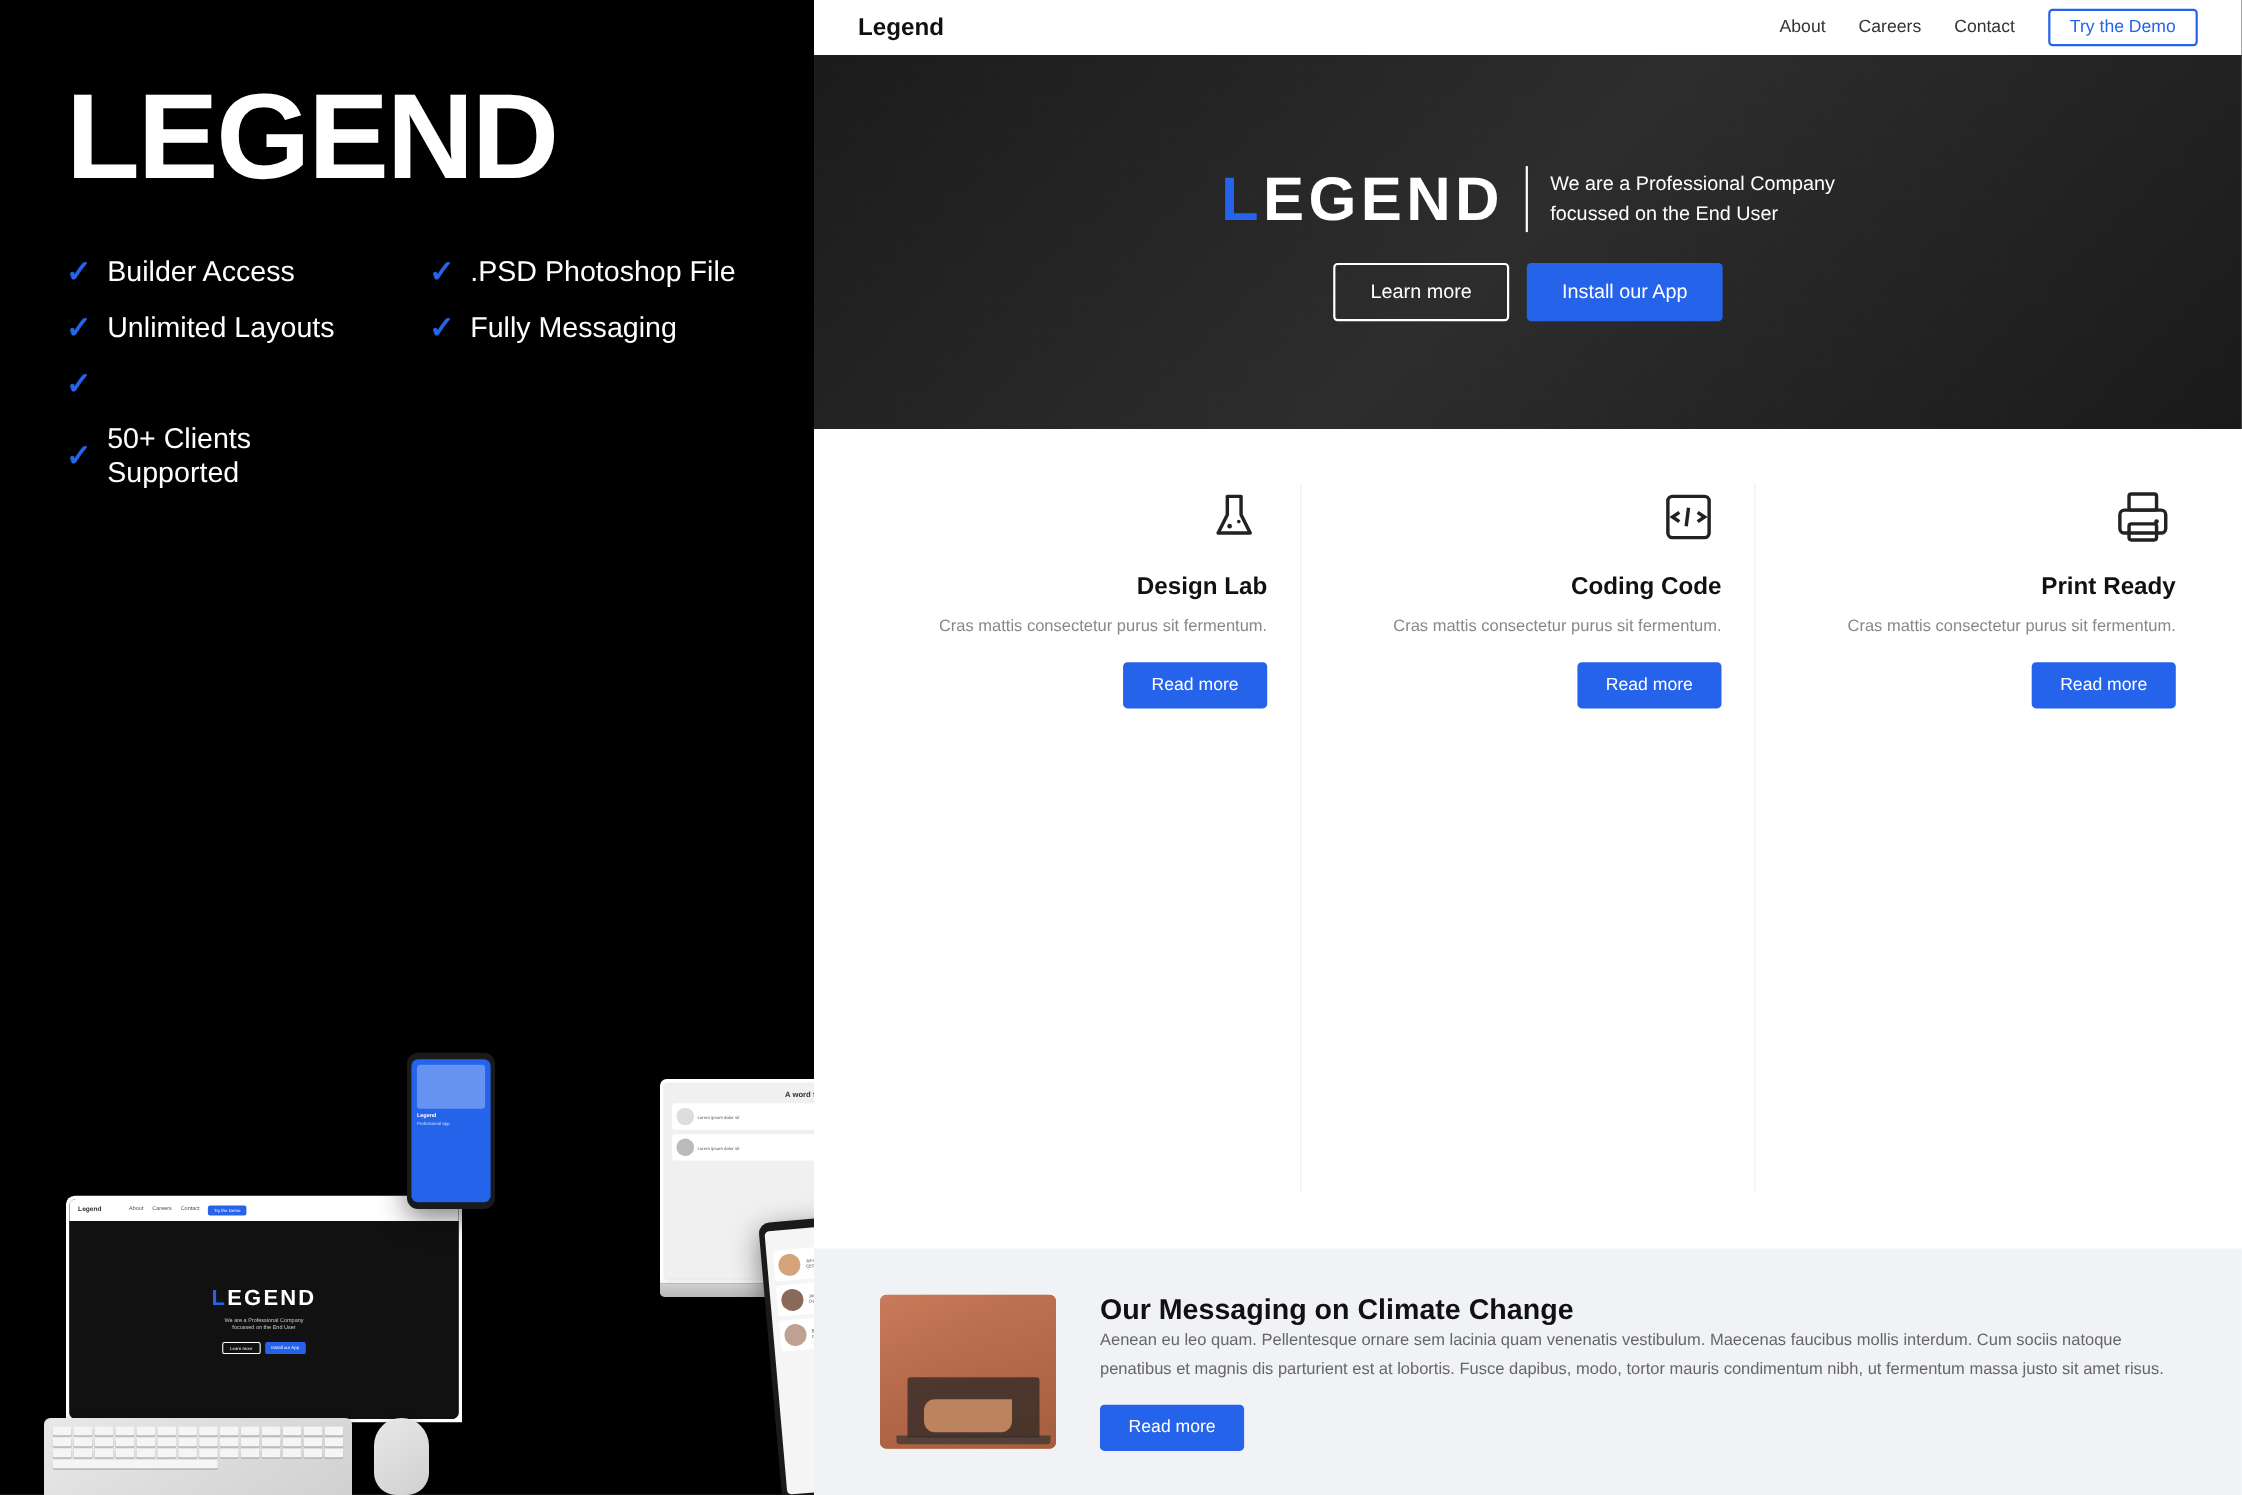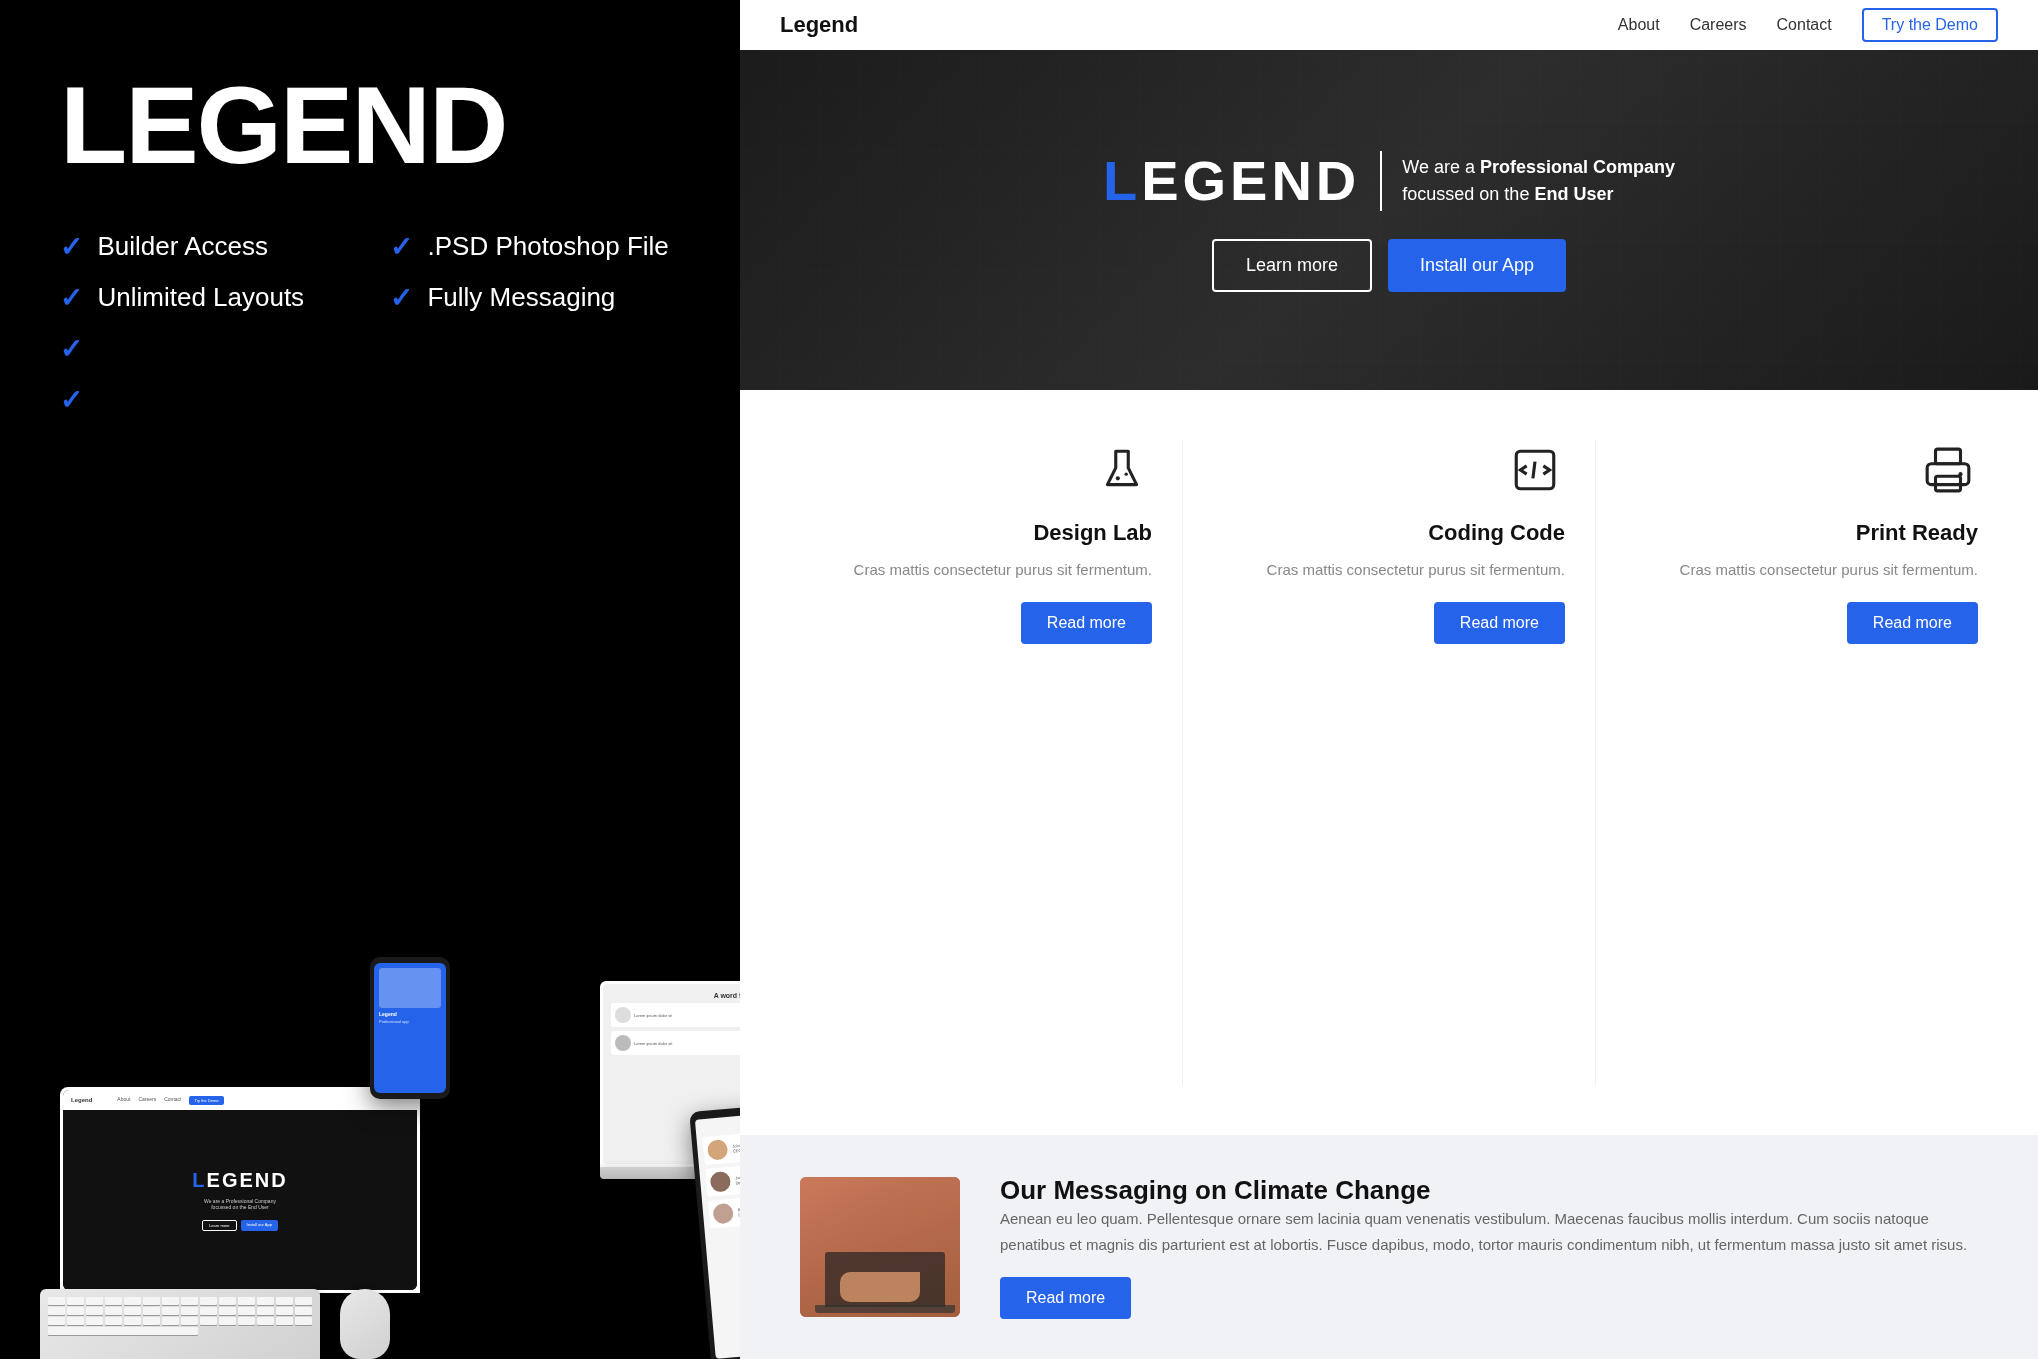--- a/index.html
+++ b/index.html
@@ -323,21 +323,21 @@
       width: 2px;
       height: 60px;
       background: #fff;
     }
     .hero-tagline {
       color: #fff;
       font-size: 18px;
       line-height: 1.5;
     }
     .hero-tagline strong {
-      font-weight: 700;
+      font-weight: 400;
       text-align: right;
     }
     .hero-buttons {
       display: flex;
       gap: 16px;
       margin-top: 10px;
     }
     .btn-outline-white {
       border: 2px solid #fff;
       color: #fff;
@@ -490,20 +490,21 @@
         <span class="check-icon">✓</span>
         <span>Fully Messaging</span>
       </div>
       <div class="feature-item">
         <span class="check-icon">✓</span>
       </div>
       <div class="feature-item">
       </div>
       <div class="feature-item" style="grid-column:1">
         <span class="check-icon">✓</span>
+        <span>50+ Clients Supported</span>
       </div>
     </div>
   </div>
 
   <div class="devices-mockup">
 
     <div class="desktop-mock">
       <div class="desktop-screen-outer">
         <div class="desktop-screen-inner">
           <div class="desktop-nav">

